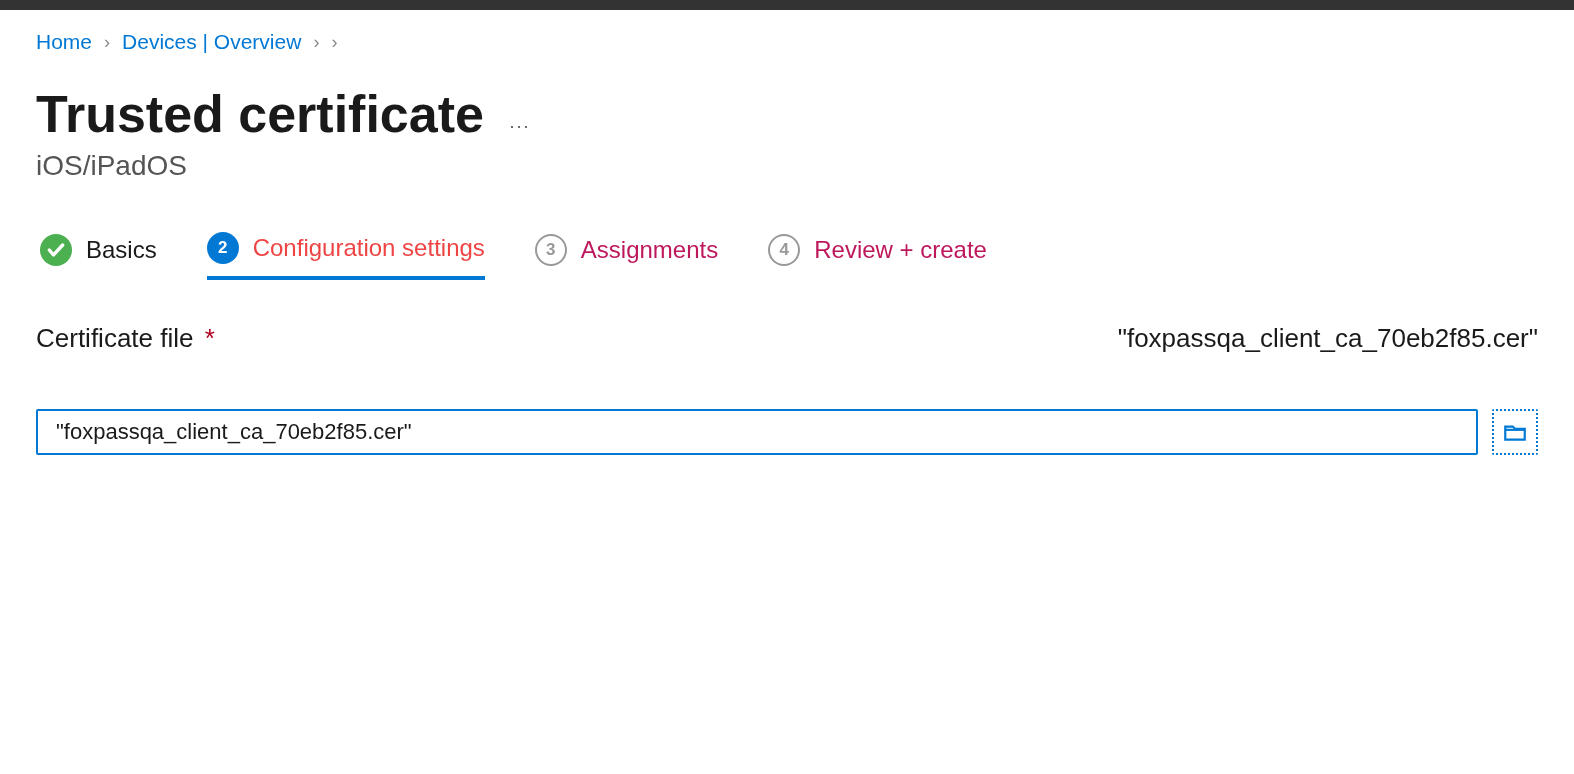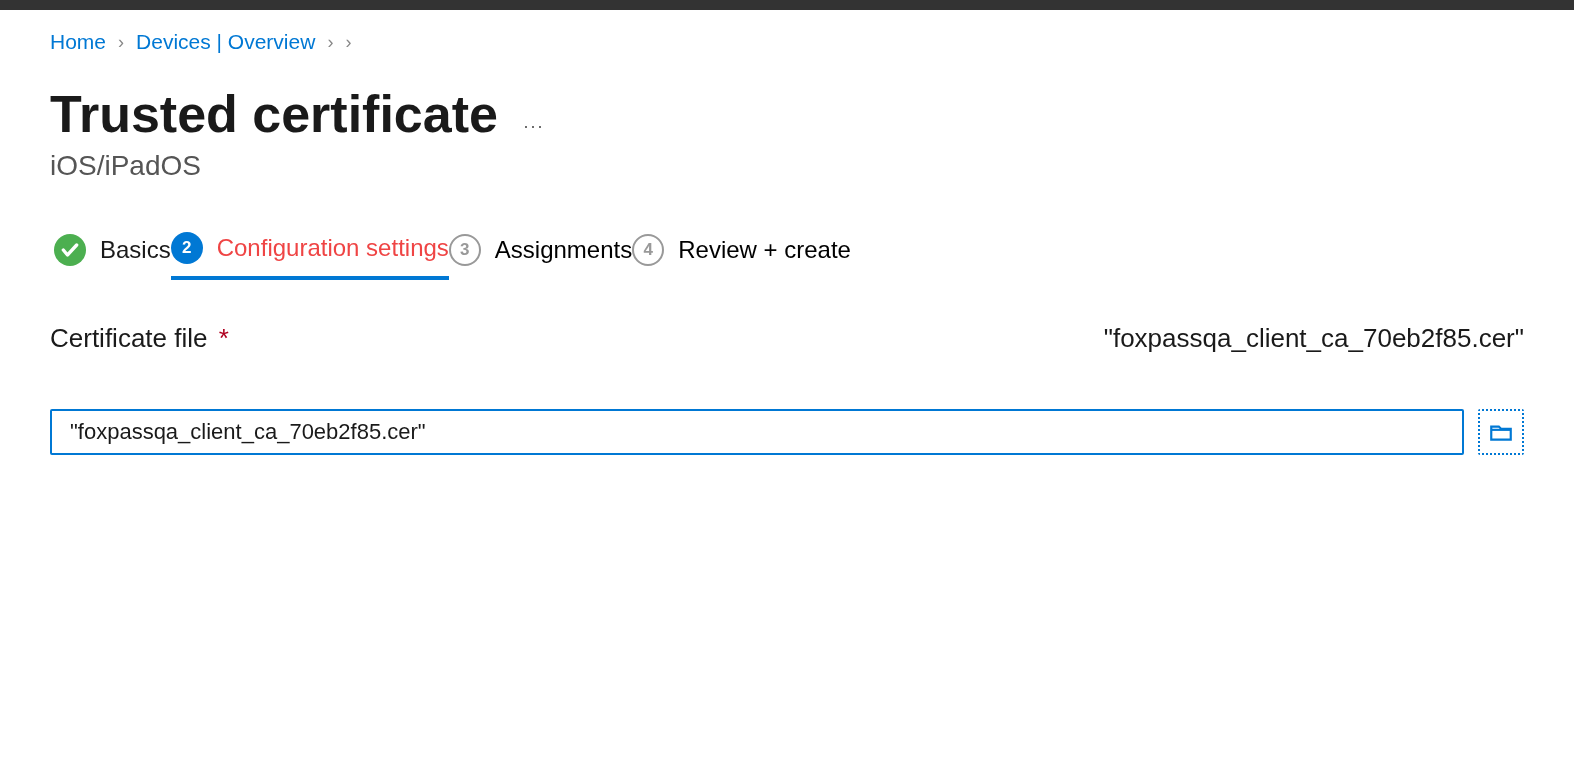--- a/index.html
+++ b/index.html
@@ -10,21 +10,21 @@
     body {
       font-family: 'Segoe UI', Tahoma, Geneva, Verdana, sans-serif;
       background: #ffffff;
     }
     .top-bar {
       background: #333333;
       height: 10px;
       width: 100%;
     }
     .content {
-      padding: 20px 50px;
+      padding: 20px 36px;
     }
     .breadcrumb {
       display: flex;
       align-items: center;
       gap: 12px;
       font-size: 21px;
       margin-bottom: 30px;
     }
     .breadcrumb-link {
       color: #0078d4;
@@ -53,20 +53,21 @@
     }
     .page-subtitle {
       font-size: 28px;
       color: #555;
       margin-top: 6px;
       margin-bottom: 42px;
     }
     .steps {
       display: flex;
       align-items: center;
+      gap: 50px;
       padding: 8px 4px;
       margin-bottom: 35px;
     }
     .step {
       display: flex;
       align-items: center;
       gap: 14px;
       padding-bottom: 12px;
       cursor: pointer;
     }
@@ -102,21 +103,21 @@
     }
     .step-label.completed {
       color: #1a1a1a;
       font-weight: 400;
     }
     .step-label.current {
       color: #ef4444;
       font-weight: 400;
     }
     .step-label.pending {
-      color: #000000;
+      color: #be185d;
       font-weight: 400;
     }
     .field-row {
       display: flex;
       justify-content: space-between;
       align-items: center;
       margin-bottom: 55px;
       font-size: 26px;
     }
     .field-label {

